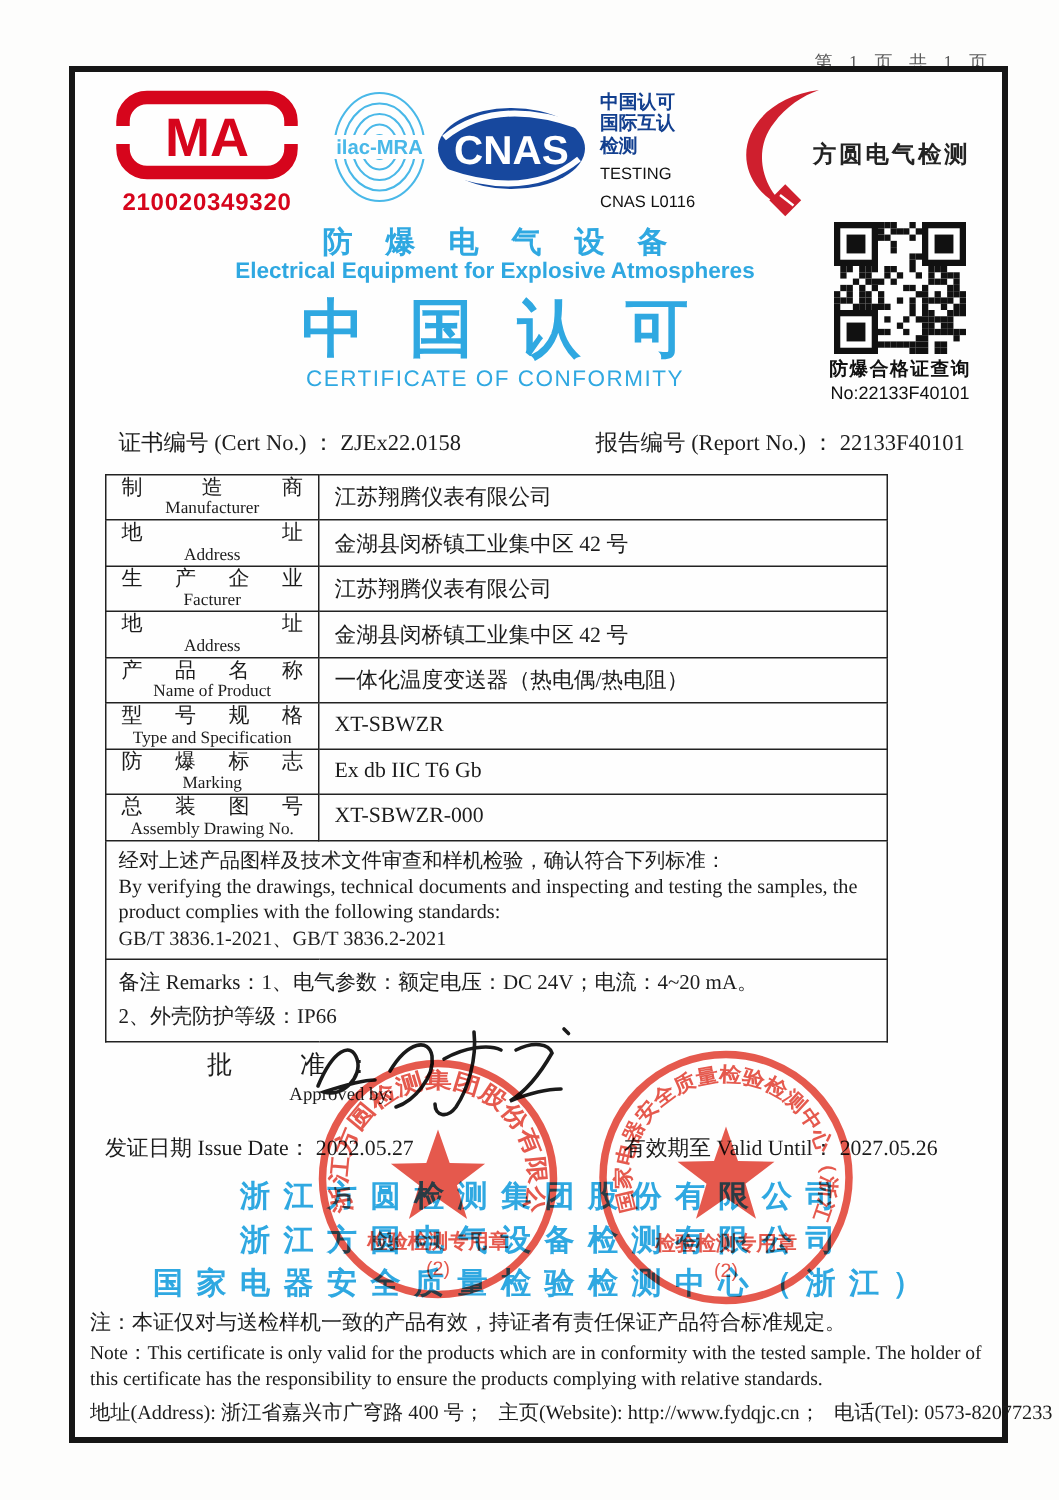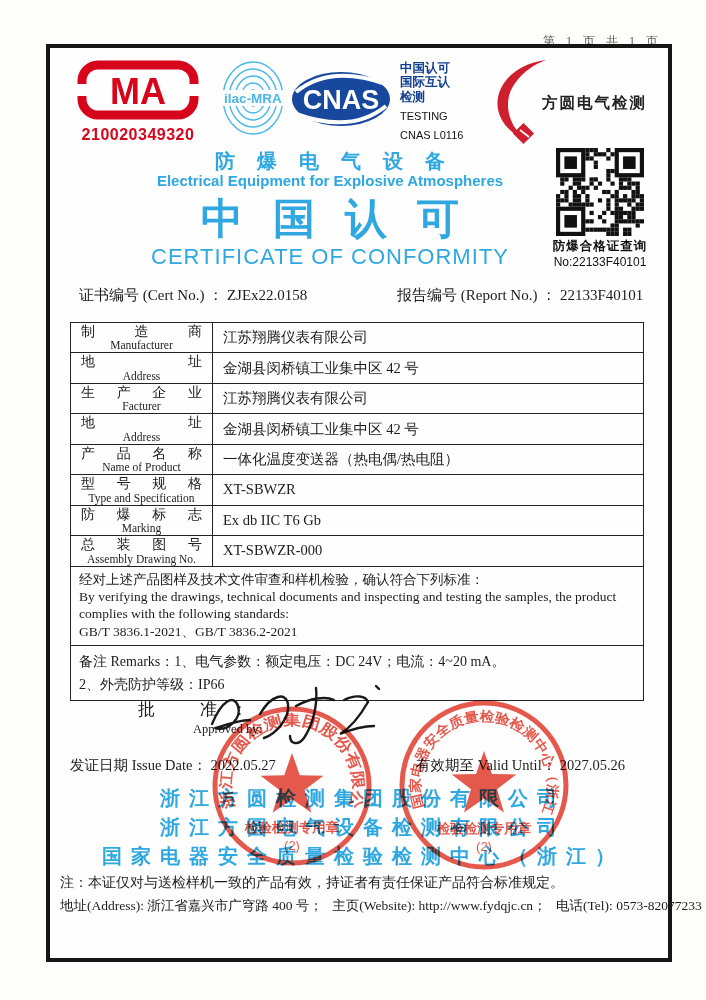--- a/index.html
+++ b/index.html
@@ -29,35 +29,35 @@
   .fy-logo{ position:absolute; left:392px; top:8px; }
 
   
   .hdr-cn{ position:absolute; top:100px; left:0; width:560px; text-align:center;
            font-family:var(--sans); font-weight:bold; font-size:20px; color:var(--blue); letter-spacing:22px; text-indent:22px; }
   .hdr-en{ position:absolute; top:124px; left:0; width:560px; text-align:center;
            font-family:var(--sans); font-weight:bold; font-size:15px; color:var(--blue); }
   .cert-title-cn{ position:absolute; top:143px; left:0; width:560px; text-align:center;
            font-family:var(--sans); font-weight:bold; font-size:42px; color:var(--blue); letter-spacing:30px; text-indent:30px; }
   .cert-title-en{ position:absolute; top:196px; left:0; width:560px; text-align:center;
-           font-family:var(--sans); font-size:22px; color:var(--blue); letter-spacing:1px; }
+           font-family:var(--sans); font-size:15px; color:var(--blue); letter-spacing:1px; }
 
   
   .qr-block{ position:absolute; right:12px; top:100px; width:112px; text-align:center; }
   .qr-block svg{ width:88px; height:88px; display:block; margin:0 auto; }
   .qr-caption{ font-family:var(--sans); font-weight:bold; font-size:12.5px; color:#111; margin-top:2px; letter-spacing:1px; }
   .qr-no{ font-family:var(--sans); font-size:12px; color:#111; }
 
   
   .cert-line{ position:absolute; top:238px; left:29px; width:600px; font-size:15px; }
   .cert-line .seg2{ position:absolute; left:318px; top:0; }
   .num{ font-family:var(--serif); }
 
   
-  table.cert{ position:absolute; left:20px; top:274px; width:574px; border-collapse:collapse; }
+  table.cert{ position:absolute; left:20px; top:268px; width:522px; border-collapse:collapse; }
   table.cert td{ border:1.4px solid #222; vertical-align:middle; }
   td.lbl{ width:142px; height:30px; padding:1px 10px; }
   .lbl-cn{ font-size:14px; text-align:justify; text-align-last:justify; line-height:1.1; }
   .lbl-en{ font-size:11.5px; text-align:center; line-height:1.05; }
   td.val{ padding:1px 10px; font-size:14.5px; }
   td.stmt{ padding:4px 8px; font-size:13.5px; line-height:1.28; }
   td.stmt .std{ margin-top:1px; }
   td.rmk{ padding:4px 8px; font-size:14px; line-height:1.65; }
 
   
@@ -443,20 +443,21 @@
       <path d="M0,-34 L8,-11 L32.3,-10.5 L13,4.2 L20,27.5 L0,13.6 L-20,27.5 L-13,4.2 L-32.3,-10.5 L-8,-11 Z" fill="#e23b2e"></path>
       <text font-family="Liberation Sans, sans-serif" font-size="13.5" font-weight="bold" fill="#e23b2e">
         <textPath href="#ringR" startOffset="0" textLength="266" lengthAdjust="spacingAndGlyphs">国家电器安全质量检验检测中心（浙江）</textPath>
       </text>
       <text x="0" y="48" text-anchor="middle" font-family="Liberation Sans, sans-serif" font-size="13.5" font-weight="bold" fill="#e23b2e">检验检测专用章</text>
       <text x="0" y="66" text-anchor="middle" font-family="Liberation Sans, sans-serif" font-size="13" fill="#e23b2e">(2)</text>
     </svg>
 
     <div class="notes">
       <div class="n-cn">注：本证仅对与送检样机一致的产品有效，持证者有责任保证产品符合标准规定。</div>
+      <div class="n-en">Note：This certificate is only valid for the products which are in conformity with the tested sample. The holder of this certificate has the responsibility to ensure the products complying with relative standards.</div>
       <div class="footer-line">
         <span>地址(Address): 浙江省嘉兴市广穹路 400 号；</span>
         <span>主页(Website): http://www.fydqjc.cn；</span>
         <span>电话(Tel): 0573-82077233</span>
       </div>
     </div>
 
   </div>
 </div>
 

